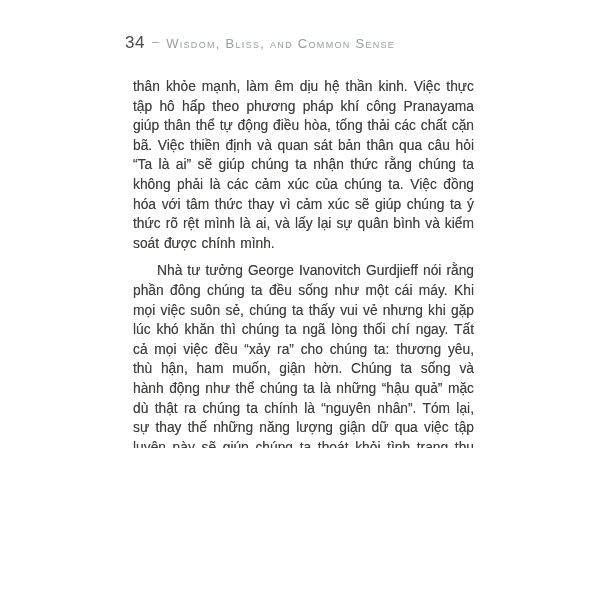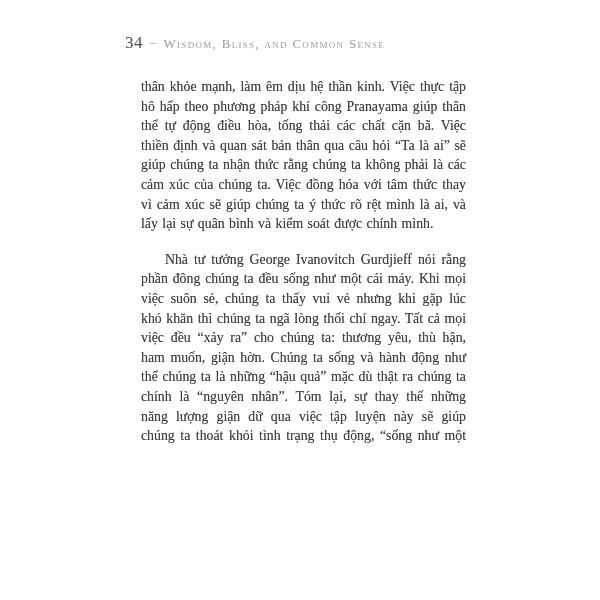--- a/index.html
+++ b/index.html
@@ -7,21 +7,21 @@
     padding: 0;
     background: #ffffff;
   }
   .page {
     position: relative;
     width: 600px;
     height: 448px;
     background: #ffffff;
     box-sizing: border-box;
     padding: 33px 118px 0 125px;
-    font-family: Liberation Serif, serif;
+    font-family: Liberation Sans, sans-serif;
     overflow: hidden;
   }
   .page-header {
     white-space: nowrap;
     height: 22px;
   }
   .pagenum {
     font-size: 17px;
     color: #4e4d4b;
     letter-spacing: 0.5px;
@@ -41,21 +41,21 @@
   .page-body {
     margin-top: 22px;
     color: #3f3e3c;
     font-size: 13.8px;
     line-height: 19.6px;
     text-align: justify;
     text-shadow: 0 0 0.5px rgba(63, 62, 60, 0.55);
     word-spacing: 1px;
   }
   .page-body p {
-    margin: 16px;
+    margin: 8px;
   }
   .p-indent {
     text-indent: 24px;
   }
   .p2 { margin-top: 4px !important; }
   .p3 { margin-top: 8px !important; }
 </style>
 </head>
 <body>
 

